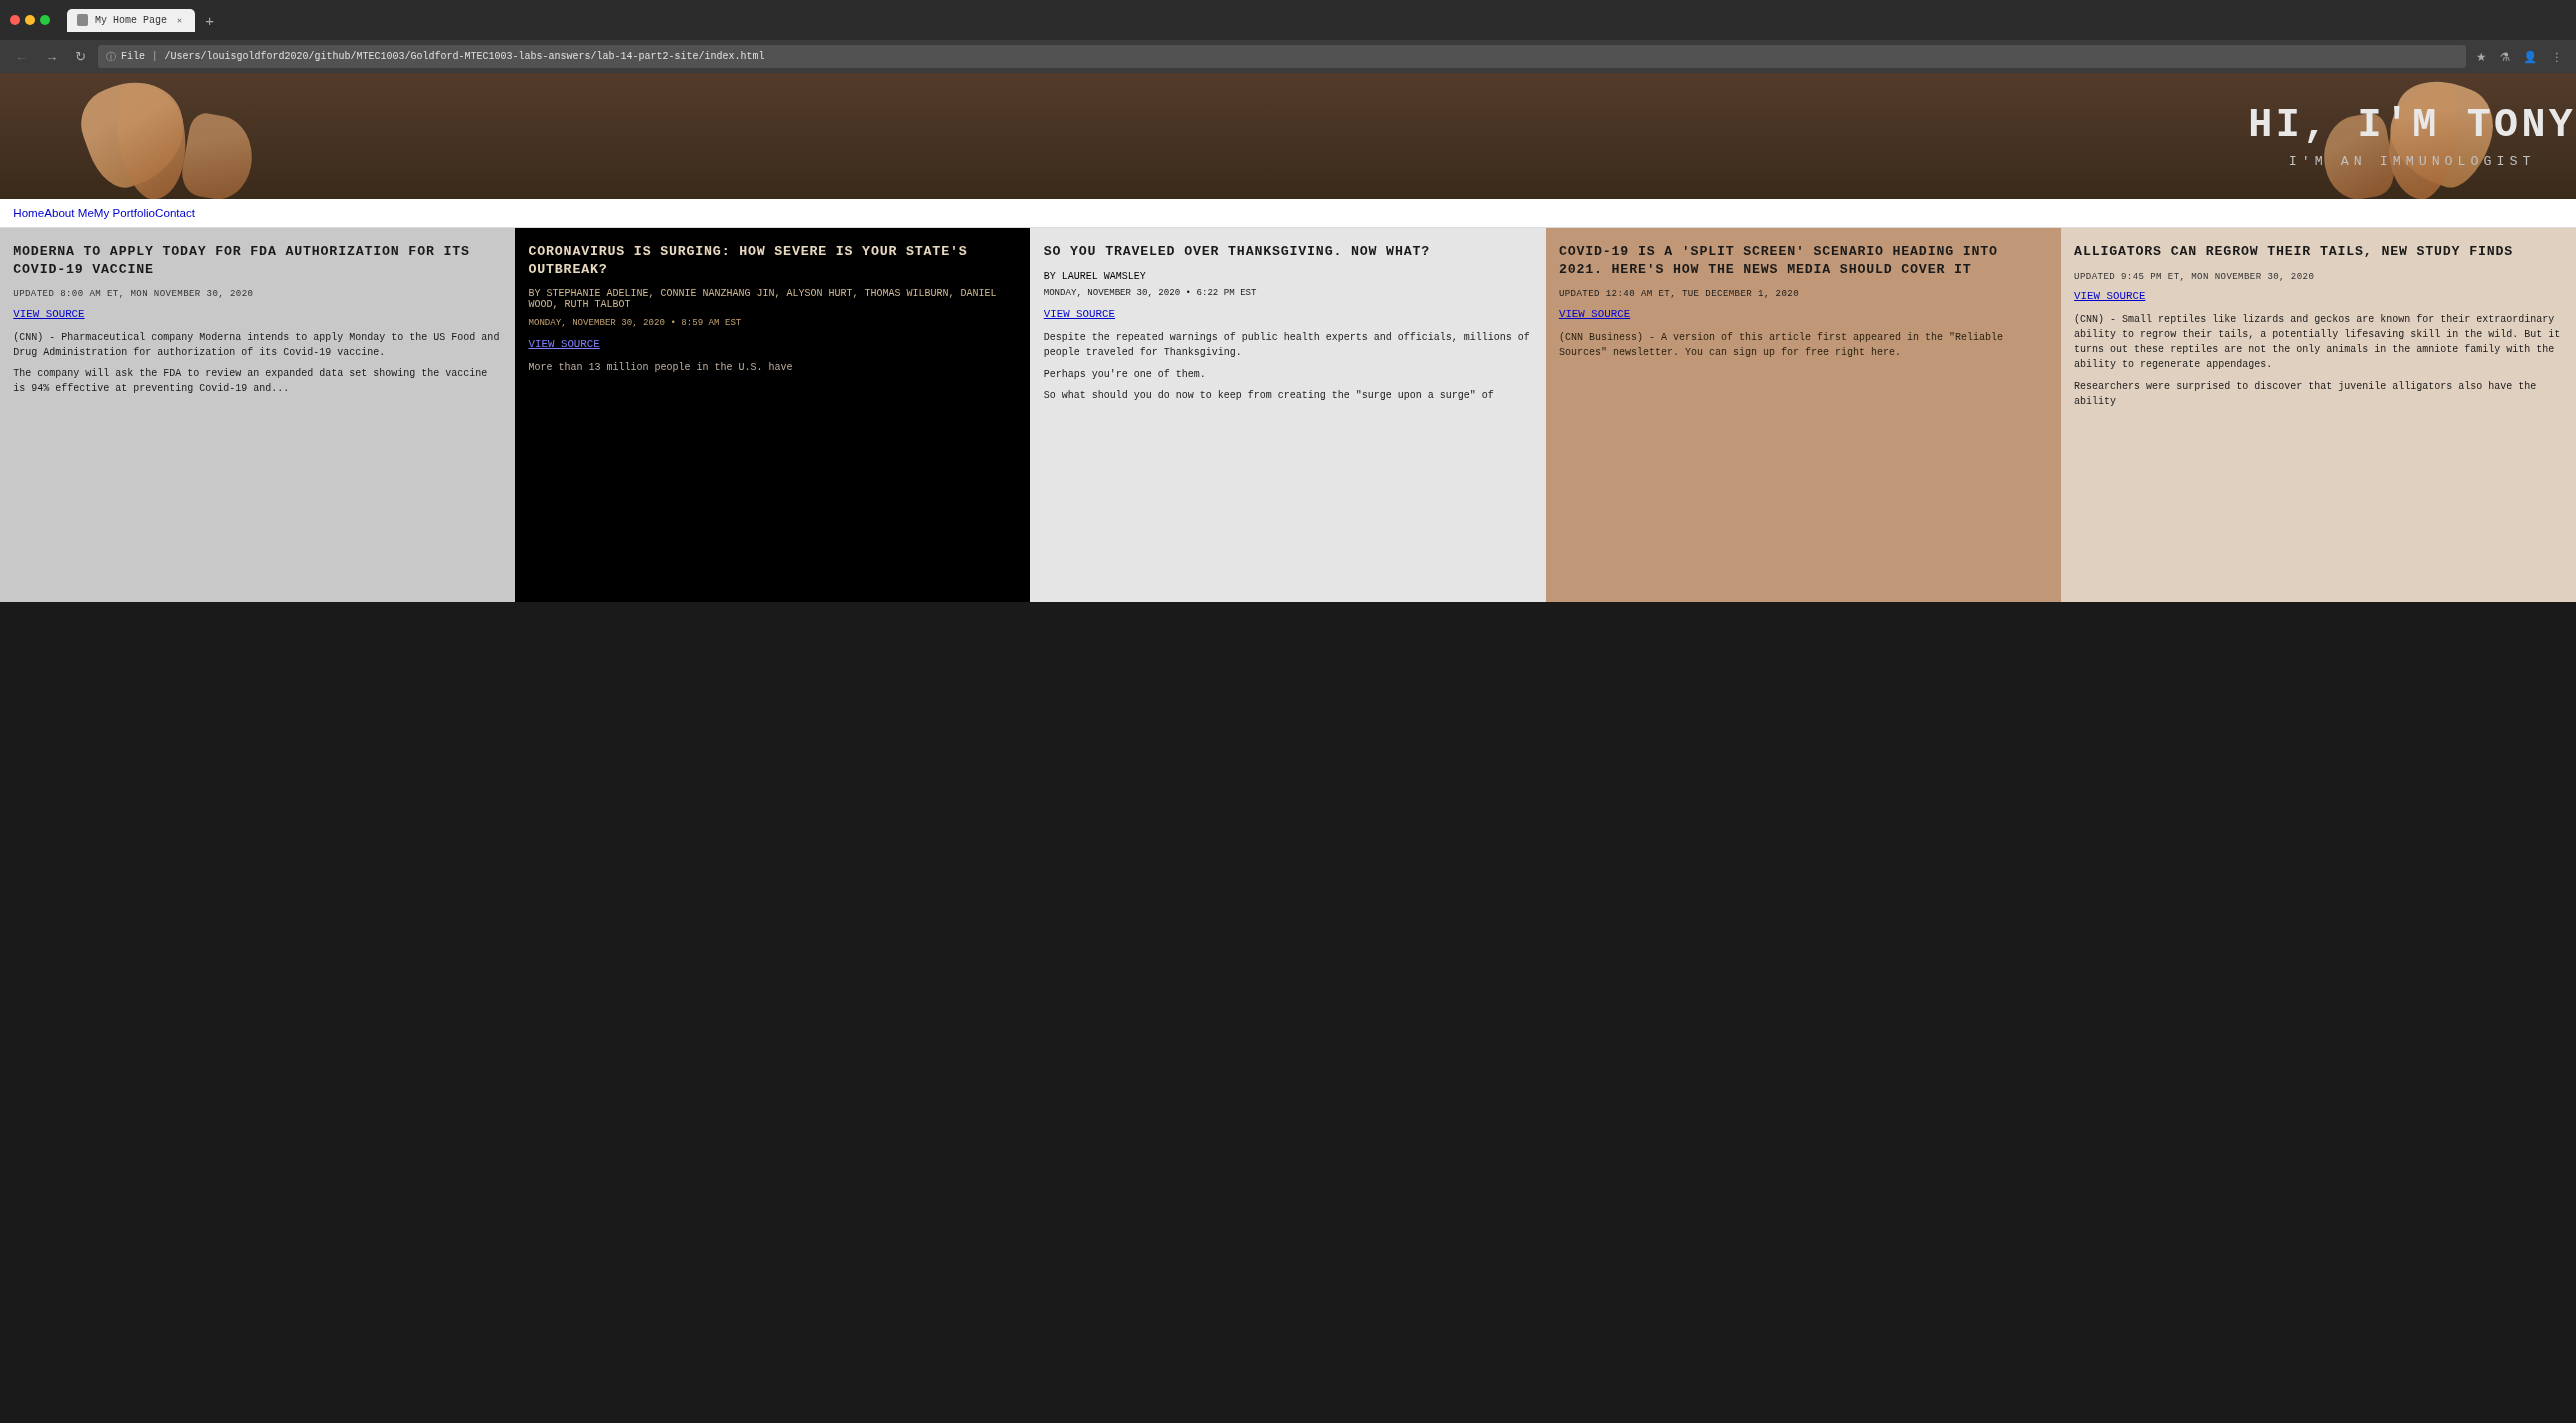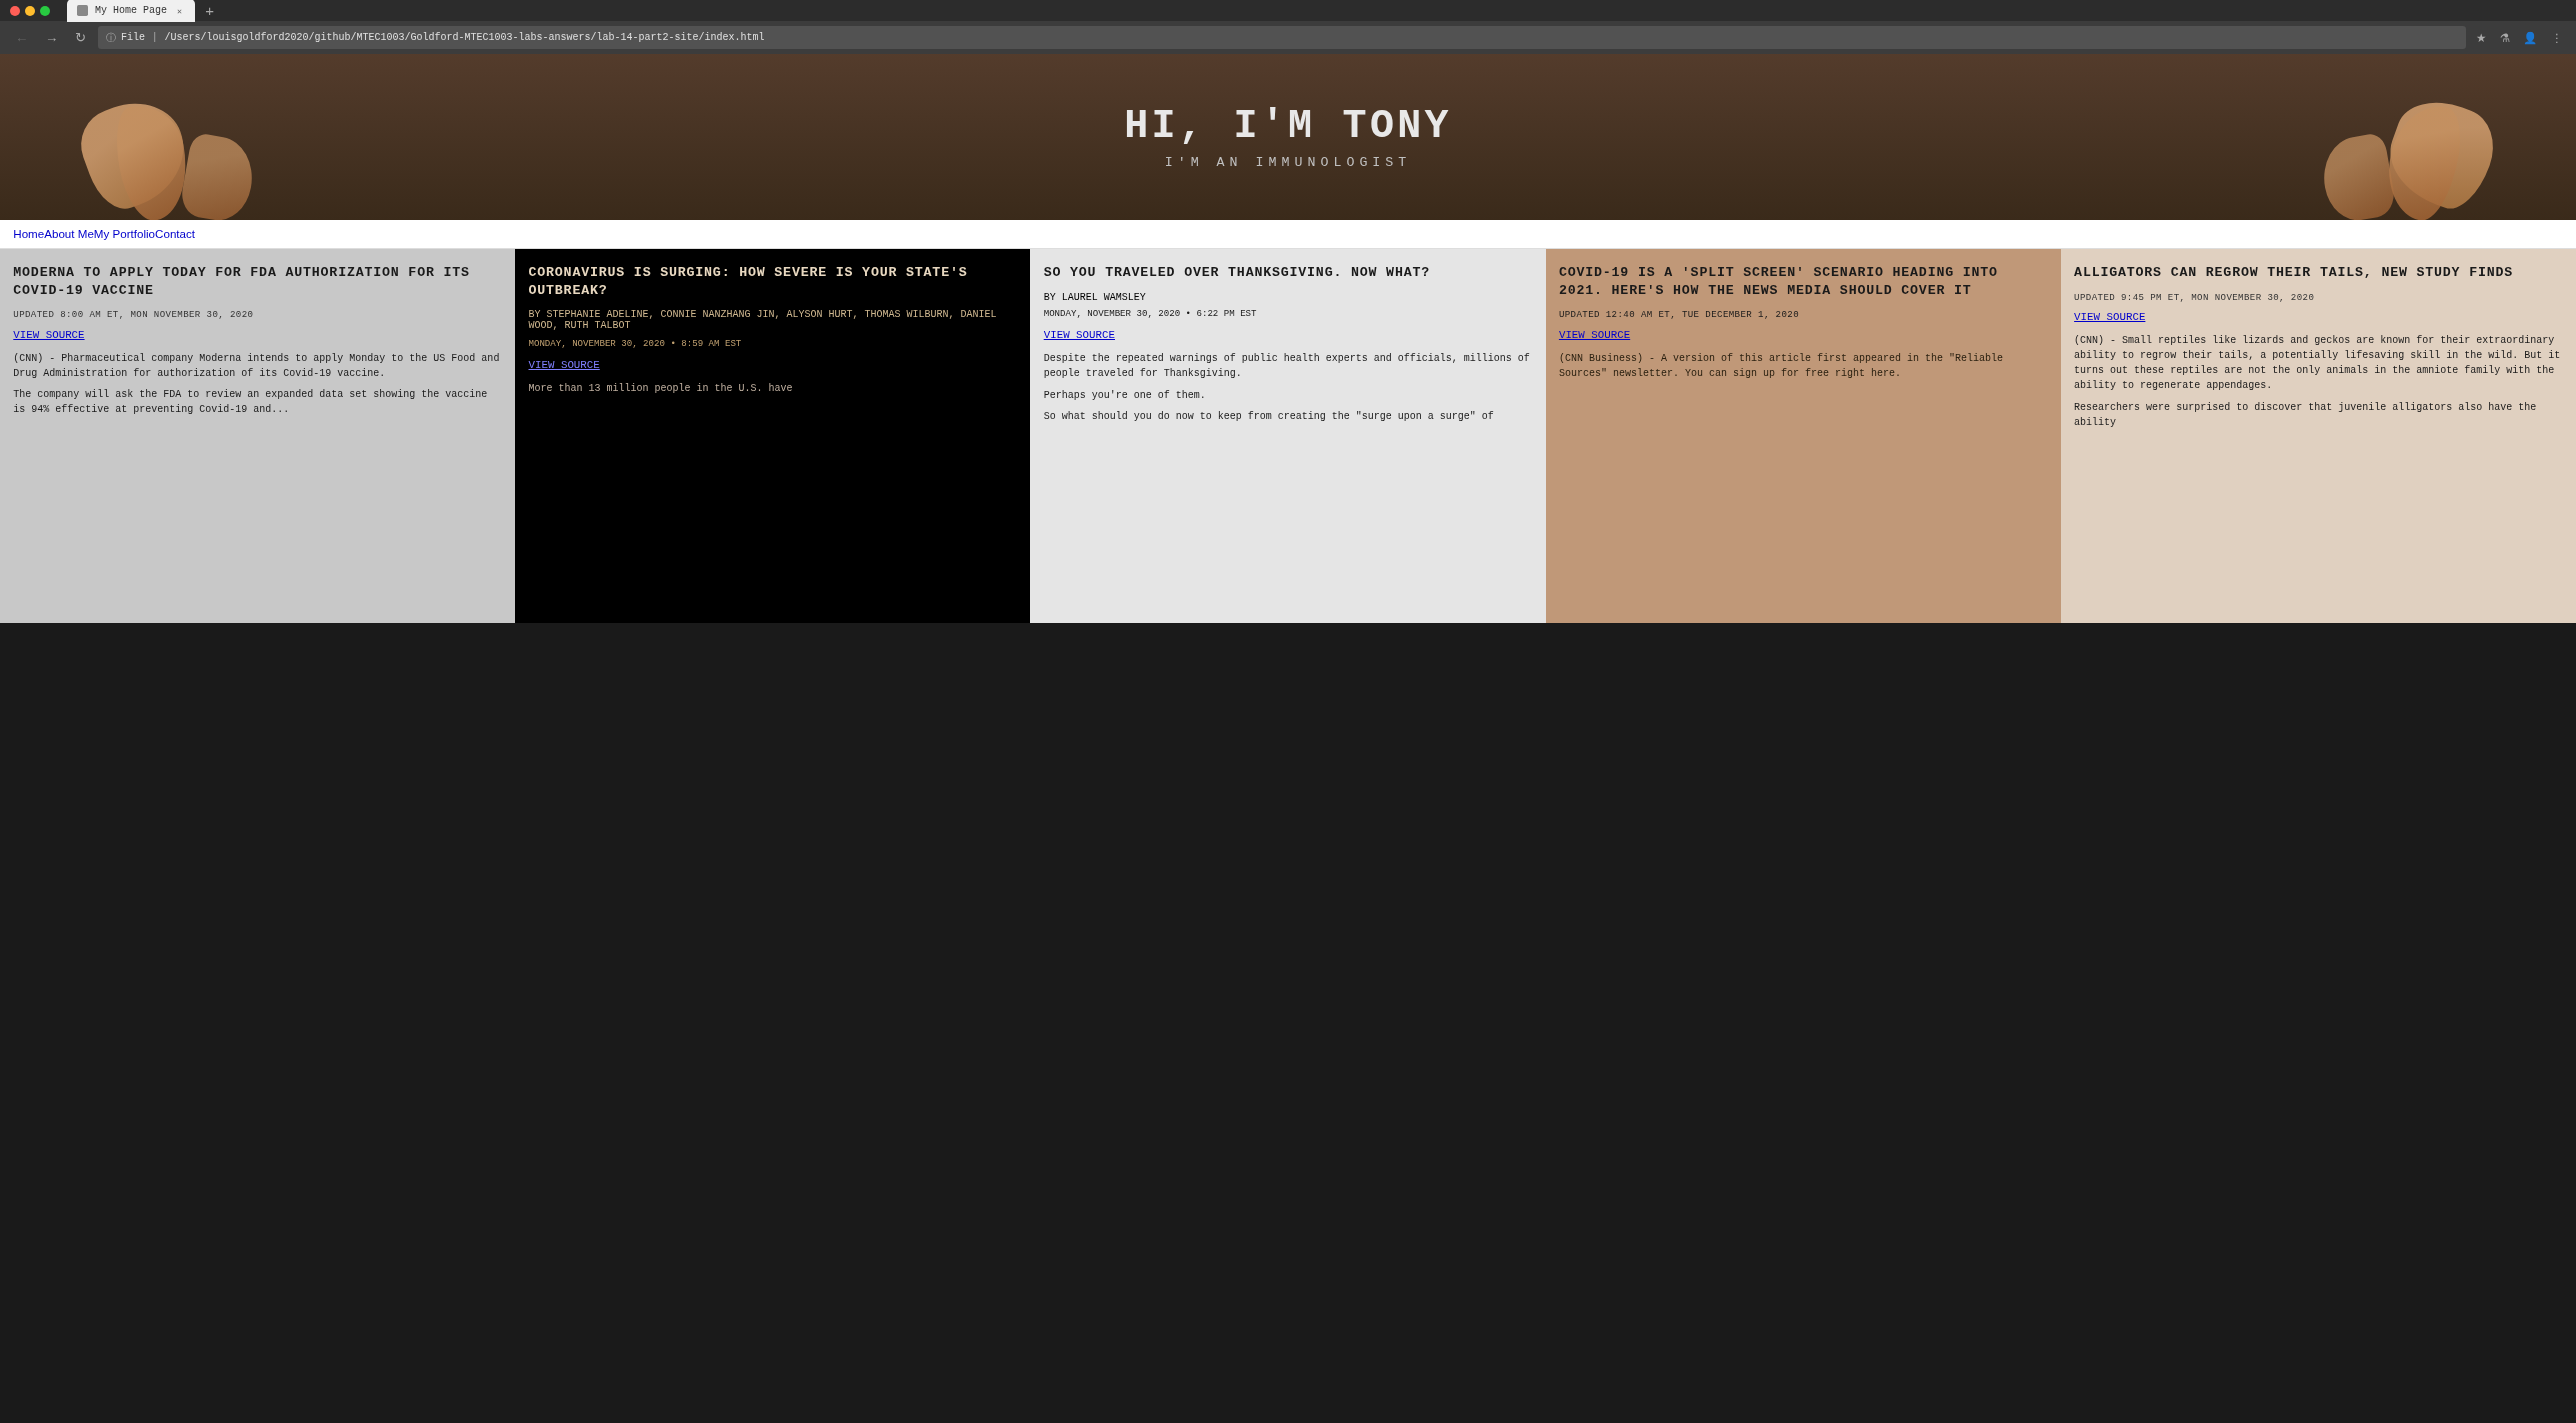--- a/index.html
+++ b/index.html
@@ -10,21 +10,21 @@
     }
 
     
     .browser-chrome {
       background: #3c3c3c;
       padding: 0;
     }
 
     .browser-titlebar {
       background: #2c2c2c;
-      height: 21px;
+      height: 40px;
       display: flex;
       align-items: center;
       padding: 0 10px;
       gap: 6.7px;
     }
 
     .traffic-lights {
       display: flex;
       gap: 5px;
       align-items: center;
@@ -149,27 +149,27 @@
 
     
     .site-wrapper {
       background: white;
       margin: 0;
     }
 
     
     .hero {
       width: 100%;
-      height: 166px;
+      height: 126px;
       background: #3a2a1a;
       position: relative;
       overflow: hidden;
       display: flex;
       align-items: center;
-      justify-content: center;
+      justify-content: flex-end;
     }
 
     .hero-bg {
       position: absolute;
       inset: 0;
       background: linear-gradient(to bottom, #5a4030 0%, #3a2a1a 100%);
       opacity: 0.8;
     }
 
     .hero-text {

